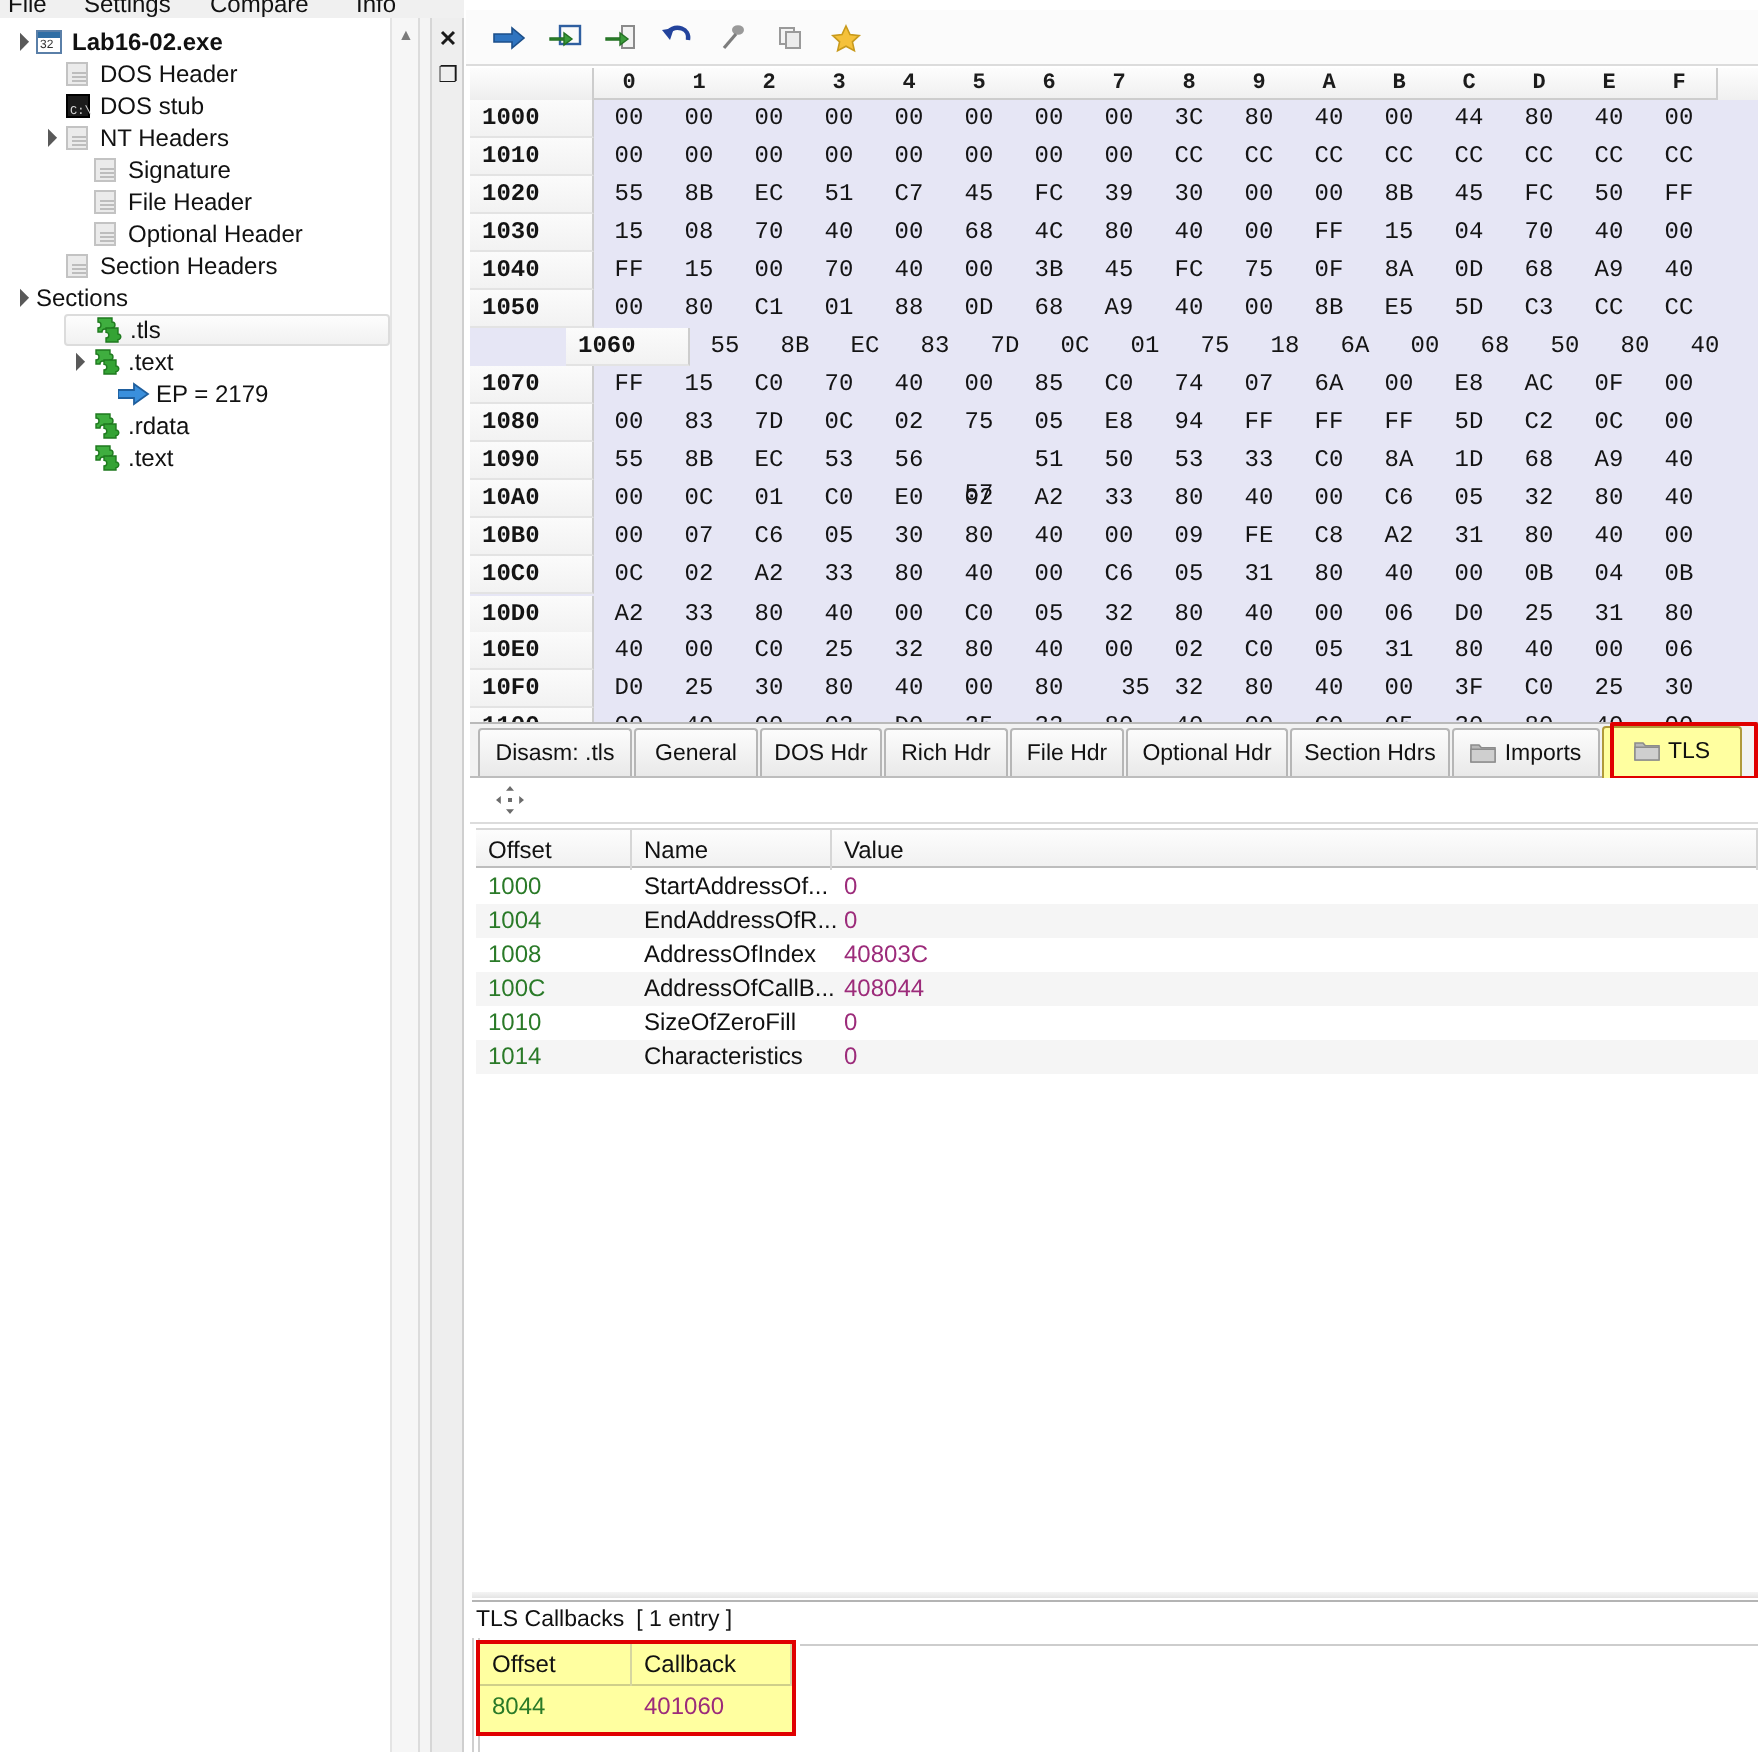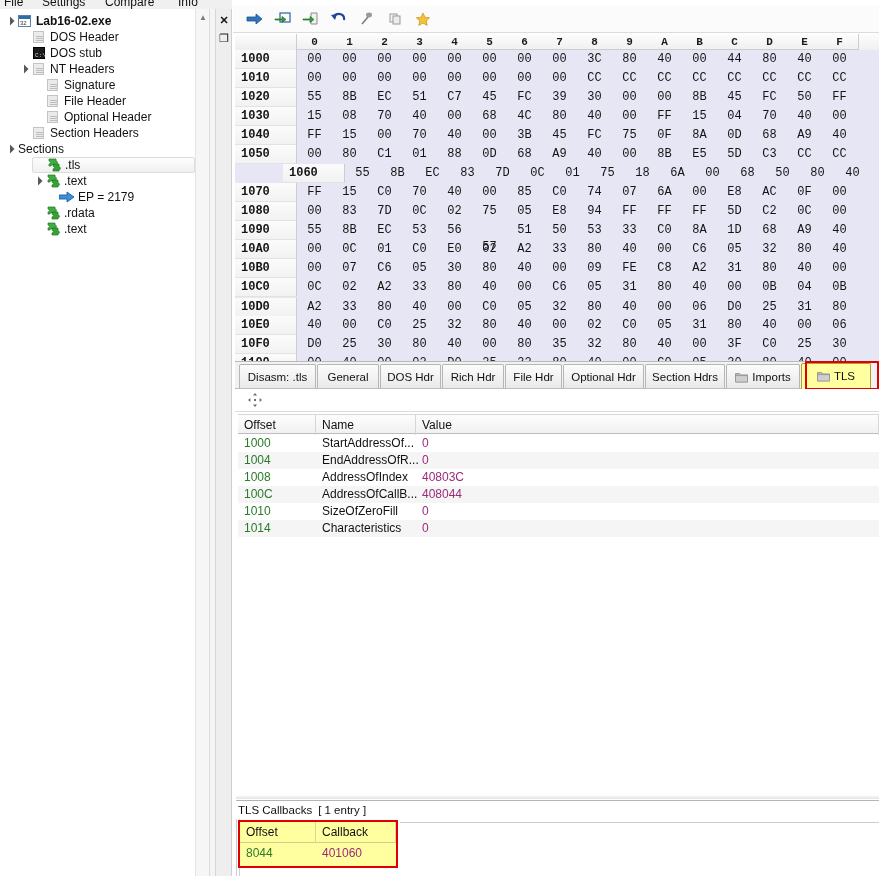--- a/index.html
+++ b/index.html
@@ -804,21 +804,21 @@
           <div class="hexrow" style="top: 301px;">
             <div class="off">10F0</div>
             <div class="bytes">
               <span class="b" style="left: 2px; width: 31px;">D0</span>
               <span class="b" style="left: 37px; width: 31px;">25</span>
               <span class="b" style="left: 72px; width: 31px;">30</span>
               <span class="b" style="left: 107px; width: 31px;">80</span>
               <span class="b" style="left: 142px; width: 31px;">40</span>
               <span class="b" style="left: 177px; width: 31px;">00</span>
               <span class="b" style="left: 212px; width: 31px;">80</span>
-              <span class="b" style="left: 247px; width: 31px;">35</span>
+              <span class="b" style="left: 247px; width: 31px; text-align: right;">35</span>
               <span class="b" style="left: 282px; width: 31px;">32</span>
               <span class="b" style="left: 317px; width: 31px;">80</span>
               <span class="b" style="left: 352px; width: 31px;">40</span>
               <span class="b" style="left: 387px; width: 31px;">00</span>
               <span class="b" style="left: 422px; width: 31px;">3F</span>
               <span class="b" style="left: 457px; width: 31px;">C0</span>
               <span class="b" style="left: 492px; width: 31px;">25</span>
               <span class="b" style="left: 527px; width: 31px;">30</span>
             </div>
           </div>

